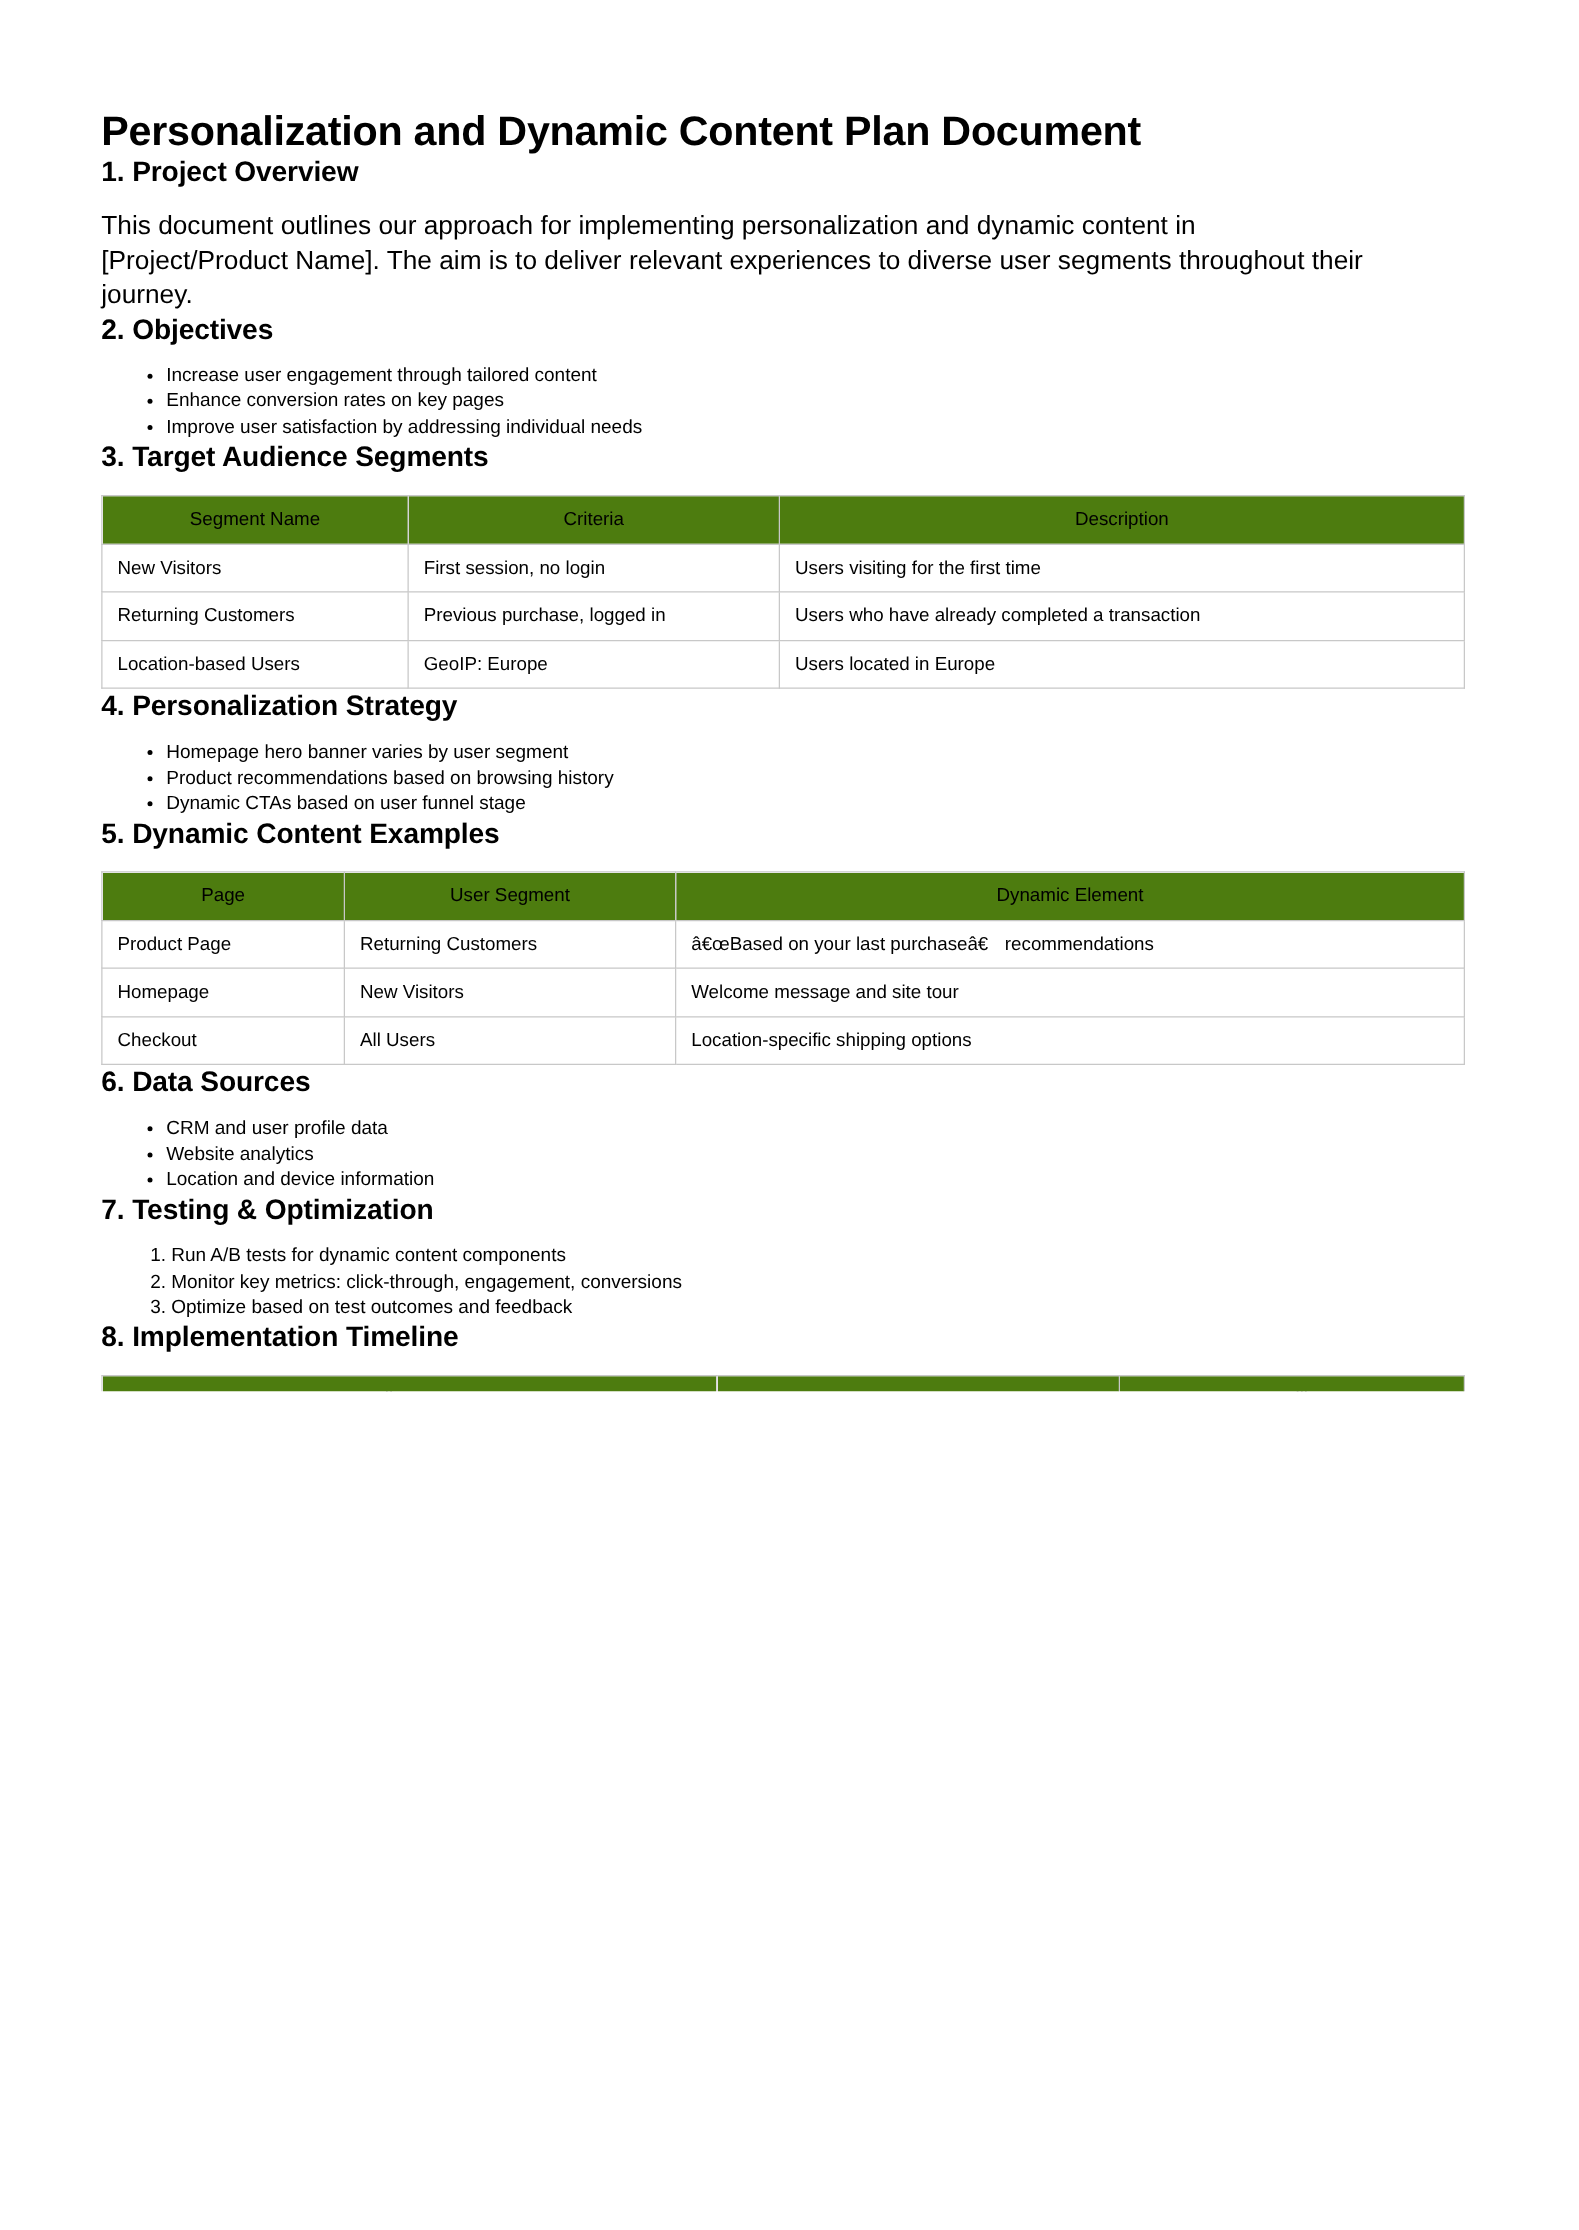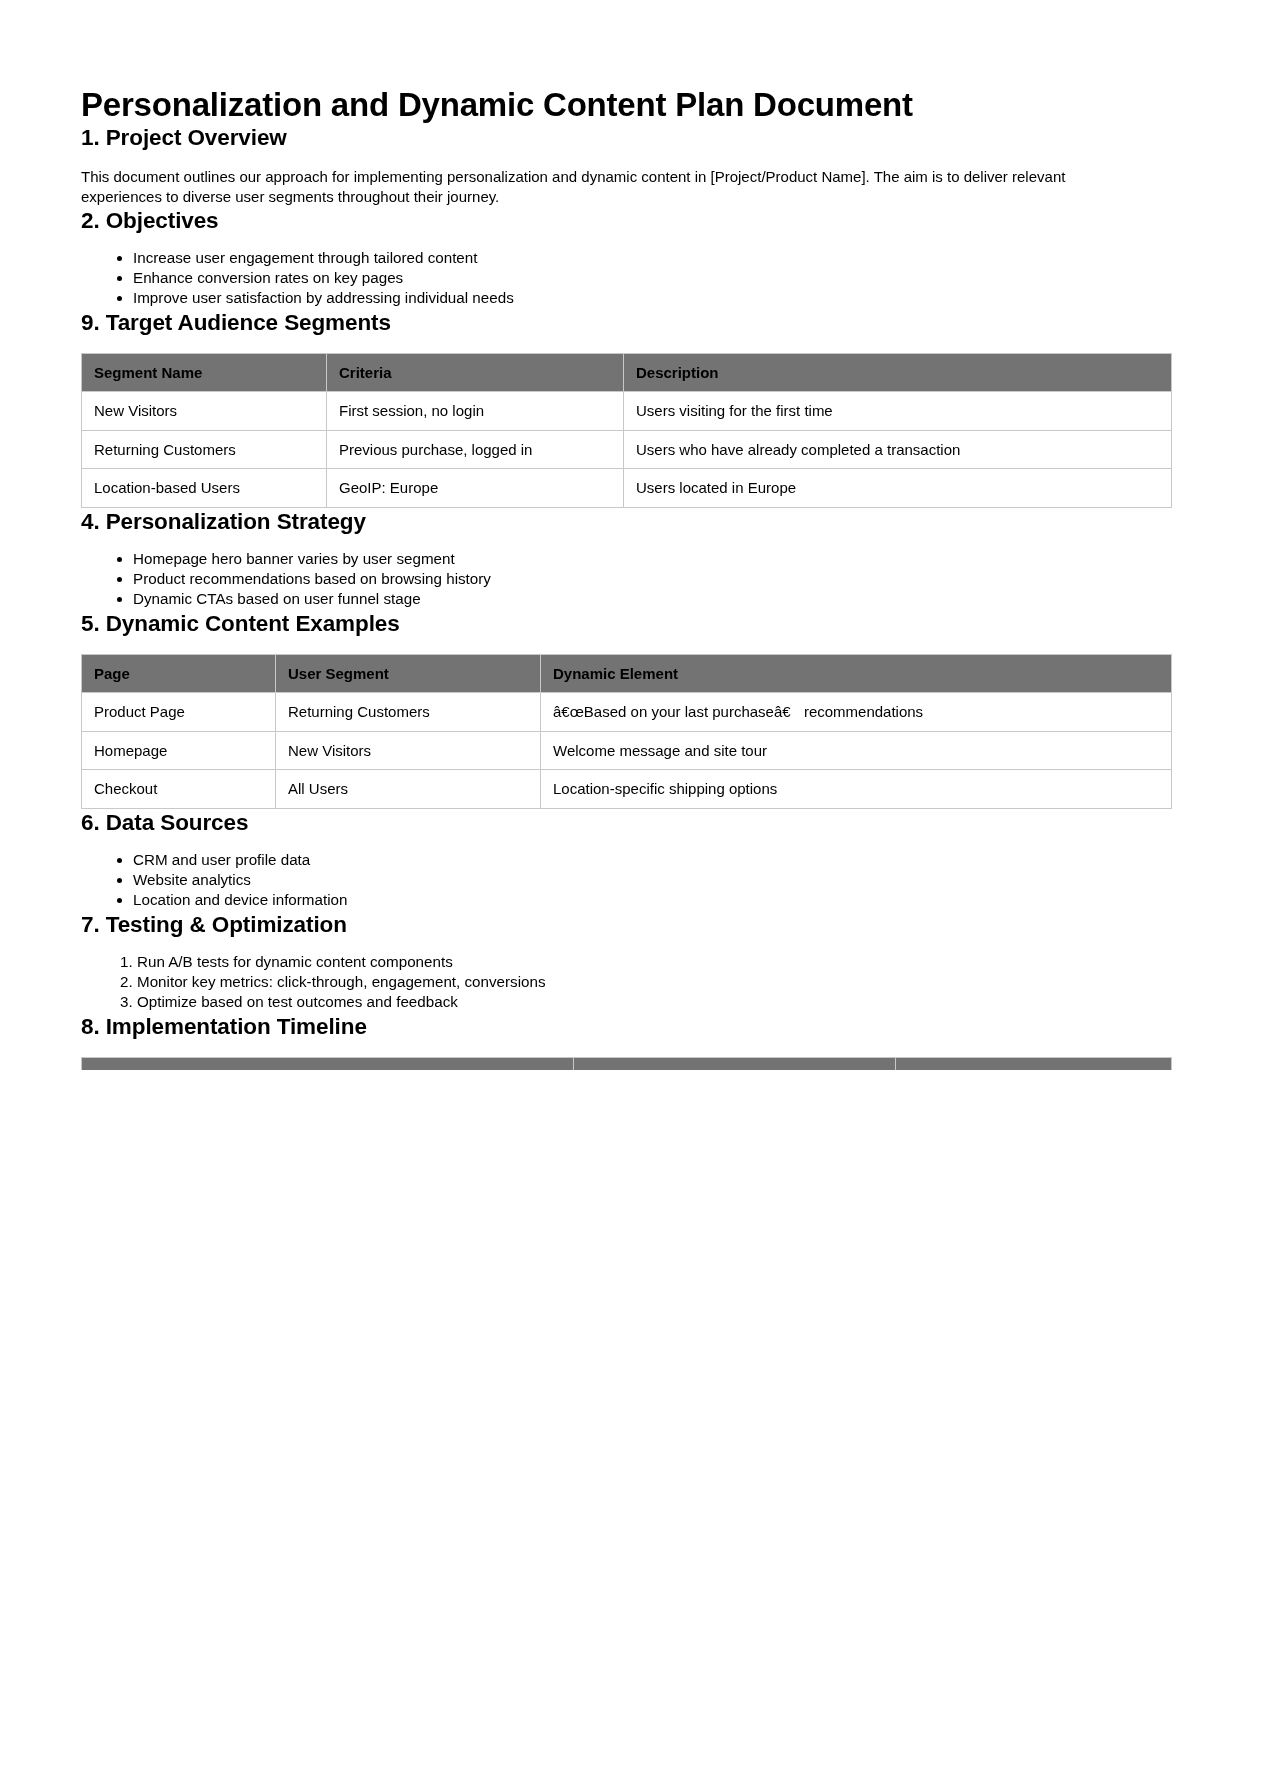--- a/index.html
+++ b/index.html
@@ -47,21 +47,21 @@
     font-weight: bold;
     margin: 0;
     color: #000;
     letter-spacing: -0.1px;
   }
   .sec-1 { margin-top: 37px; }
   .sec-n { margin-top: 40px; }
   p.para {
     font-family: "Liberation Sans Narrow", "Liberation Sans", sans-serif;
     font-stretch: condensed;
-    font-size: 15px;
+    font-size: 21px;
     line-height: 1.32;
     margin: 16px 0 0 0;
     color: #000;
     max-width: 1030px;
   }
   ul.bullets, ol.numbers {
     font-family: "Liberation Sans Narrow", "Liberation Sans", sans-serif;
     font-stretch: condensed;
     font-size: 15.2px;
     line-height: 1.34;
@@ -89,23 +89,24 @@
     padding: 9px 12px;
     text-align: left;
     vertical-align: middle;
     font-size: 15px;
     line-height: 1.3;
     color: #000;
     overflow: hidden;
     white-space: nowrap;
   }
   table.doc-table th {
-    font-weight: bold;
-    background: #737373;
+    font-weight: normal;
+    background: #4d7c0f;
     height: 16px;
+    text-align: center;
   }
   table.doc-table td {
     font-weight: normal;
     height: 16px;
   }
   
   .t-segments col.c1 { width: 245px; }
   .t-segments col.c2 { width: 297px; }
   .t-segments col.c3 { width: 548px; }
   
@@ -134,21 +135,21 @@
     <h2 class="section-title sec-1">1. Project Overview</h2>
     <p class="para">This document outlines our approach for implementing personalization and dynamic content in [Project/Product Name]. The aim is to deliver relevant experiences to diverse user segments throughout their journey.</p>
 
     <h2 class="section-title sec-n">2. Objectives</h2>
     <ul class="bullets">
       <li>Increase user engagement through tailored content</li>
       <li>Enhance conversion rates on key pages</li>
       <li>Improve user satisfaction by addressing individual needs</li>
     </ul>
 
-    <h2 class="section-title sec-n">9. Target Audience Segments</h2>
+    <h2 class="section-title sec-n">3. Target Audience Segments</h2>
     <table class="doc-table t-segments">
       <colgroup>
           <col class="c1">
           <col class="c2">
           <col class="c3">
         </colgroup>
       <thead>
         <tr>
           <th>Segment Name</th>
           <th>Criteria</th>

